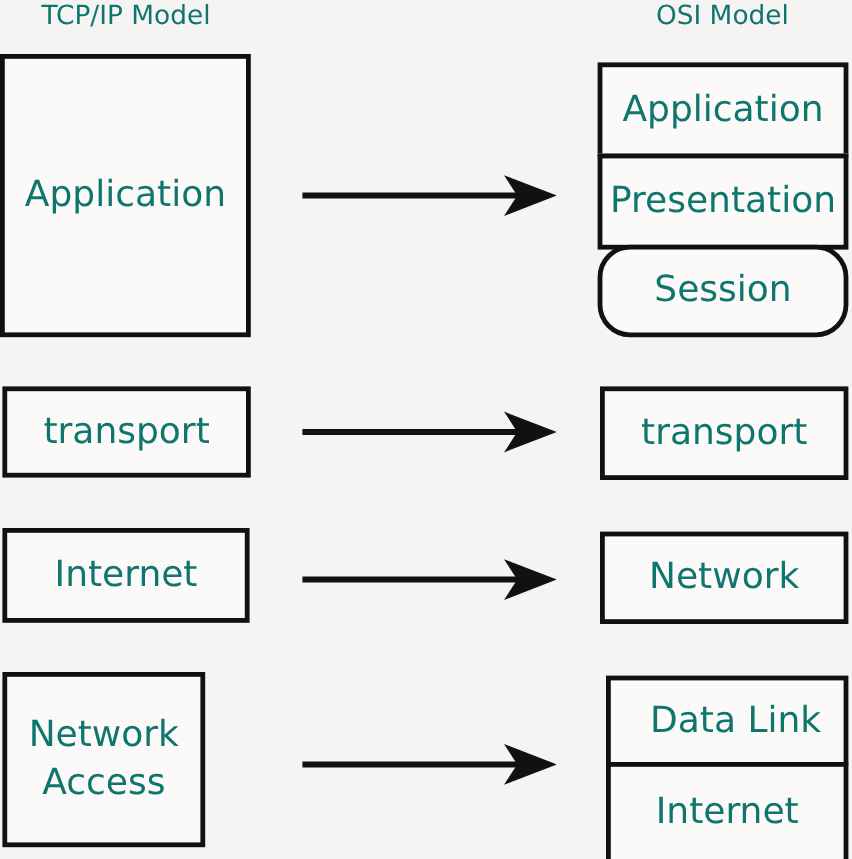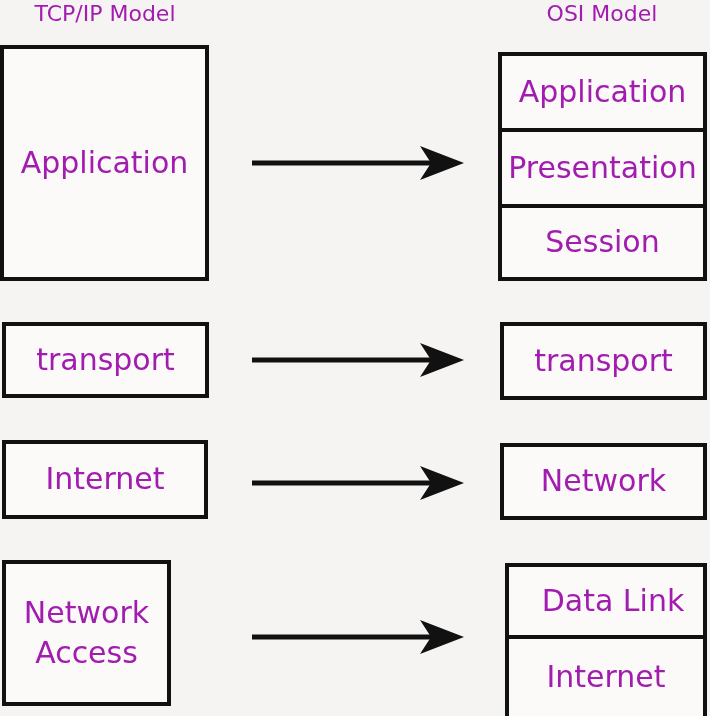--- a/index.html
+++ b/index.html
@@ -7,21 +7,21 @@
     padding: 0;
     background: #f6f4f3;
   }
   .canvas {
     position: relative;
     width: 710px;
     height: 716px;
     background: #f6f4f3;
     overflow: hidden;
     font-family: "DejaVu Sans", "Liberation Sans", sans-serif;
-    color: #a21caf;
+    color: #0f766e;
   }
   .col-title {
     position: absolute;
     top: 1px;
     font-size: 22px;
     font-weight: 500;
     text-align: center;
     white-space: nowrap;
   }
   .layer-box {
@@ -70,21 +70,21 @@
   <div class="layer-box wrap-narrow" style="left:2px; top:560px; width:169px; height:146px;">
     <span class="lbl">Network Access</span>
   </div>
 
   <div class="layer-box" style="left:498px; top:52px; width:209px; height:80px;">
     <span class="lbl">Application</span>
   </div>
   <div class="layer-box" style="left:498px; top:128px; width:209px; height:80px;">
     <span class="lbl">Presentation</span>
   </div>
-  <div class="layer-box" style="left:498px; top:204px; width:209px; height:77px;">
+  <div class="layer-box" style="left:498px; top:204px; width:209px; height:77px;border-radius:27px;">
     <span class="lbl">Session</span>
   </div>
 
   <div class="layer-box" style="left:500px; top:322px; width:207px; height:78px;">
     <span class="lbl">transport</span>
   </div>
 
   <div class="layer-box" style="left:500px; top:443px; width:207px; height:77px;">
     <span class="lbl">Network</span>
   </div>

